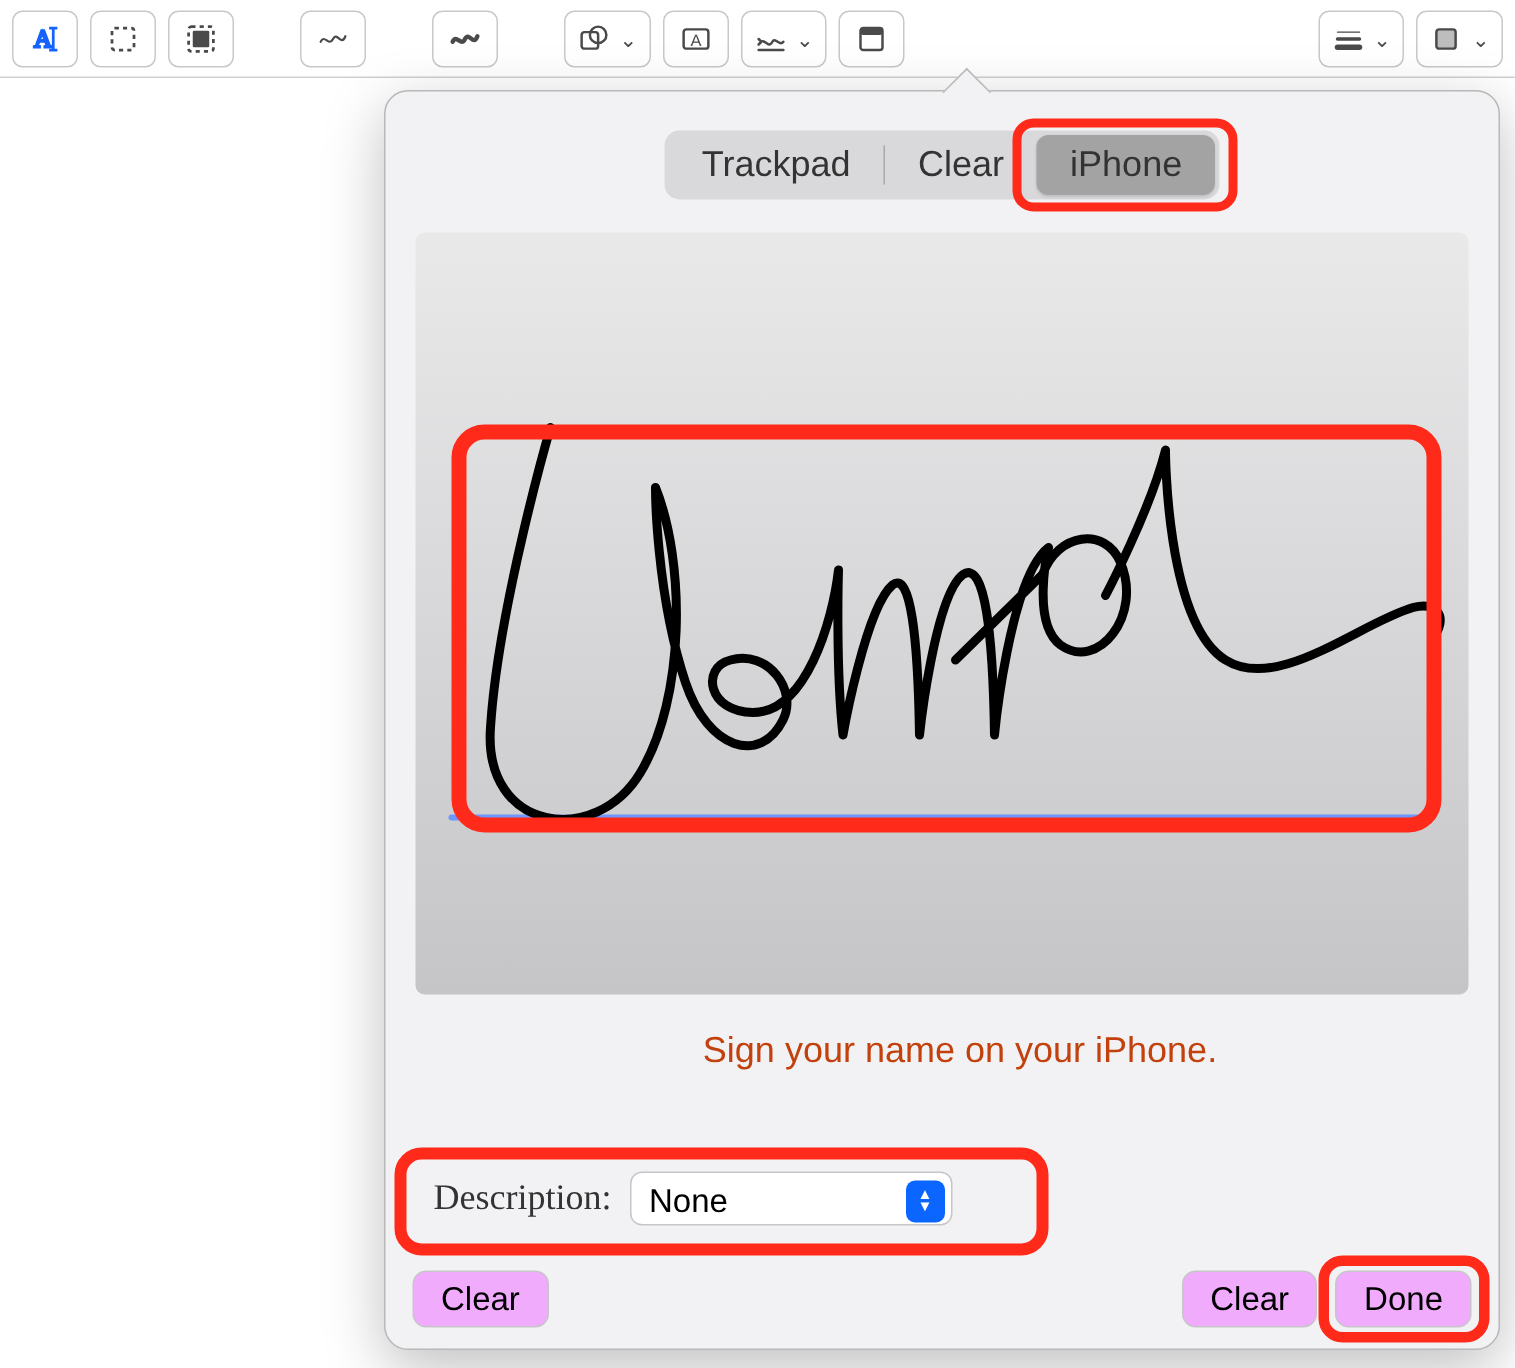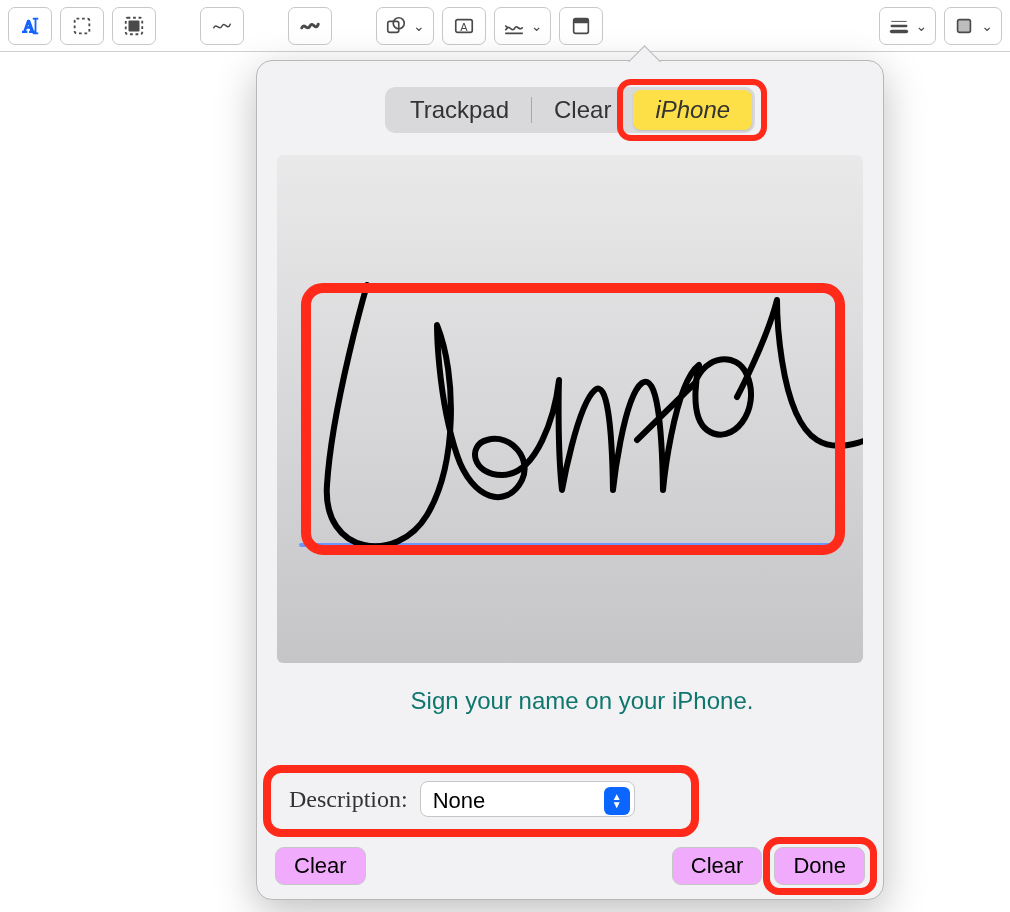--- a/index.html
+++ b/index.html
@@ -34,21 +34,21 @@
       gap: 4px;
     }
     .tb-spacer { width: 28px; }
     .icon-svg { width: 22px; height: 22px; display:block; }
     .chev { font-size: 14px; color:#4a4a4a; margin-left:2px; }
     
     .popover {
       position: absolute;
       top: 60px;
       left: 256px;
-      width: 628px;
+      width: 744px;
       height: 840px;
       background: #f2f2f4;
       border: 1px solid #b8b8b8;
       border-radius: 16px;
       box-shadow: 0 12px 40px rgba(0,0,0,0.25);
     }
     .popover::before {
       content: "";
       position: absolute;
       top: -11px;
@@ -75,23 +75,22 @@
       font-size: 24px;
       color: #333;
       padding: 6px 22px;
       cursor: pointer;
       border-radius: 8px;
     }
     .seg-sep {
       width:1px; height:26px; background:#a8a8ab;
     }
     .seg-item.selected {
-      background: #fde047;
+      background: #a3a3a3;
       box-shadow: 0 1px 2px rgba(0,0,0,0.12);
-      font-style: italic;
     }
     .hl-segment {
       position:absolute;
       border: 6px solid #ff2a1a;
       border-radius: 14px;
       top: -8px;
       right: -12px;
       width: 150px;
       height: 62px;
       pointer-events:none;
@@ -116,21 +115,21 @@
       position:absolute;
       border: 10px solid #ff2a1a;
       border-radius: 22px;
       left: 24px; right: 18px;
       top: 128px; height: 272px;
       pointer-events:none;
     }
     .instruction {
       text-align:center;
       font-size: 24px;
-      color:#0f766e;
+      color:#c2410c;
       margin-top: 24px;
       padding-left: 24px;
     }
     .description-row {
       position:absolute;
       left: 18px;
       bottom: 74px;
       display:flex;
       align-items:center;
       gap: 12px;

